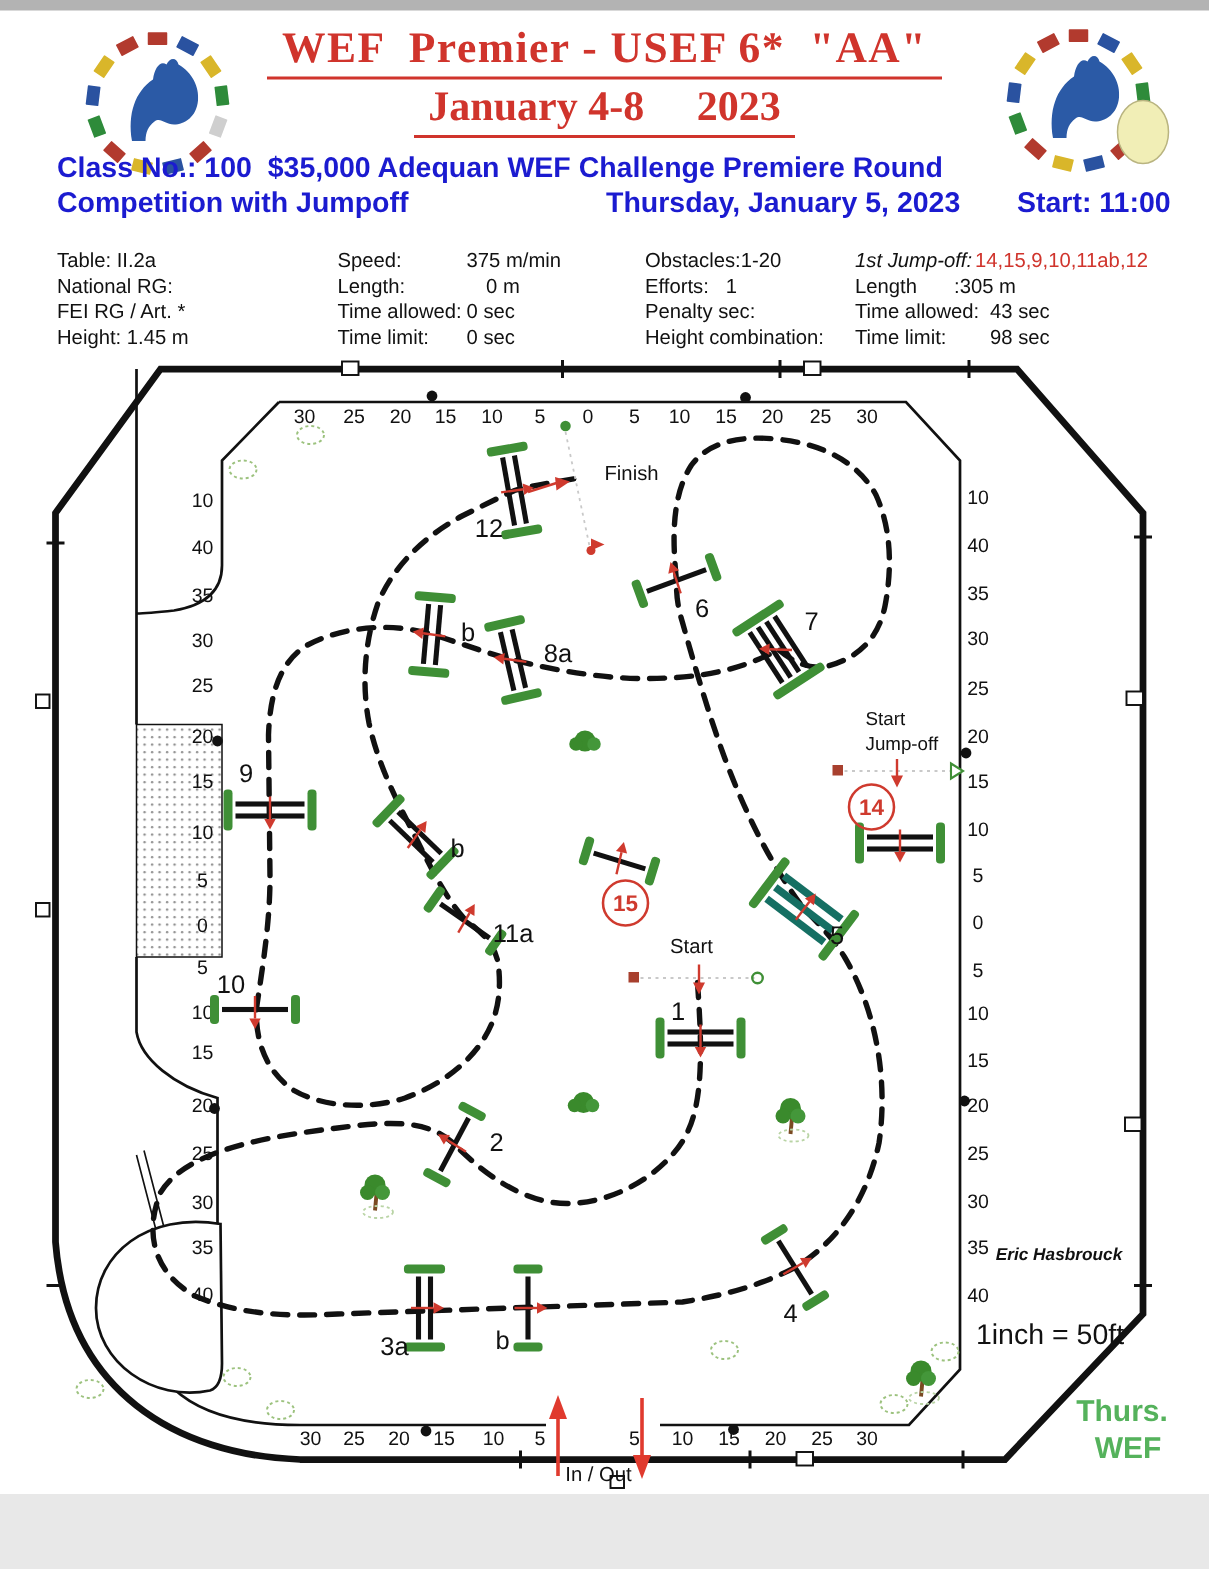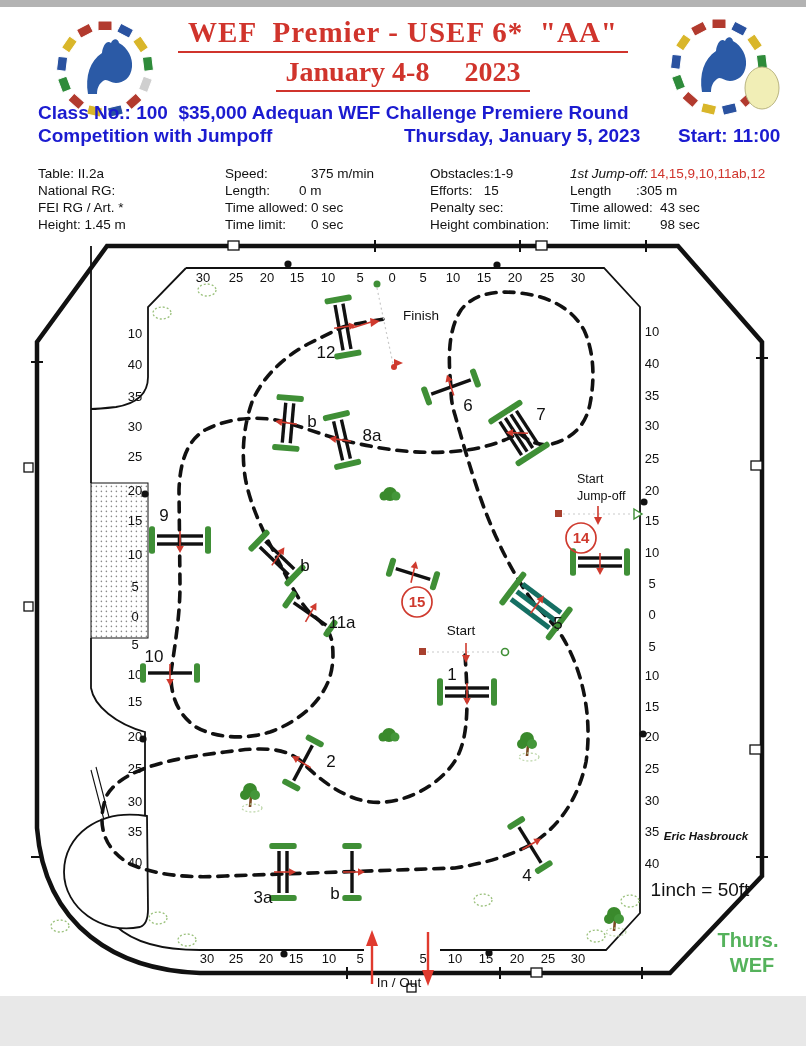--- a/index.html
+++ b/index.html
@@ -82,25 +82,25 @@
   <div id="info-table" class="abs" style="left:0;top:0;width:806px;height:240px">
       <div class="abs info" style="left: 38px; top: 166px;">Table: II.2a</div>
       <div class="abs info" style="left: 38px; top: 183px;">National RG:</div>
       <div class="abs info" style="left: 38px; top: 200px;">FEI RG / Art. *</div>
       <div class="abs info" style="left: 38px; top: 217px;">Height: 1.45 m</div>
       <div class="abs info" style="left: 225px; top: 166px;">Speed:</div>
       <div class="abs info" style="left: 225px; top: 183px;">Length:</div>
       <div class="abs info" style="left: 225px; top: 200px;">Time allowed:</div>
       <div class="abs info" style="left: 225px; top: 217px;">Time limit:</div>
       <div class="abs info" style="left: 311px; top: 166px;">375 m/min</div>
-      <div class="abs info" style="left: 299px; top: 183px;">0 m</div>
+      <div class="abs info" style="left: 324px; top: 183px;">0 m</div>
       <div class="abs info" style="left: 311px; top: 200px;">0 sec</div>
       <div class="abs info" style="left: 311px; top: 217px;">0 sec</div>
-      <div class="abs info" style="left: 430px; top: 166px;">Obstacles:1-9</div>
-      <div class="abs info" style="left: 430px; top: 183px;">Efforts:   15</div>
+      <div class="abs info" style="left: 430px; top: 166px;">Obstacles:1-20</div>
+      <div class="abs info" style="left: 430px; top: 183px;">Efforts:   1</div>
       <div class="abs info" style="left: 430px; top: 200px;">Penalty sec:</div>
       <div class="abs info" style="left: 430px; top: 217px;">Height combination:</div>
       <div class="abs info" style="left: 570px; top: 166px; font-style: italic;">1st Jump-off:</div>
       <div class="abs info" style="left: 650px; top: 166px; color: rgb(208, 52, 44);">14,15,9,10,11ab,12</div>
       <div class="abs info" style="left: 570px; top: 183px;">Length</div>
       <div class="abs info" style="left: 636px; top: 183px;">:305 m</div>
       <div class="abs info" style="left: 570px; top: 200px;">Time allowed:</div>
       <div class="abs info" style="left: 660px; top: 200px;">43 sec</div>
       <div class="abs info" style="left: 570px; top: 217px;">Time limit:</div>
       <div class="abs info" style="left: 660px; top: 217px;">98 sec</div>

